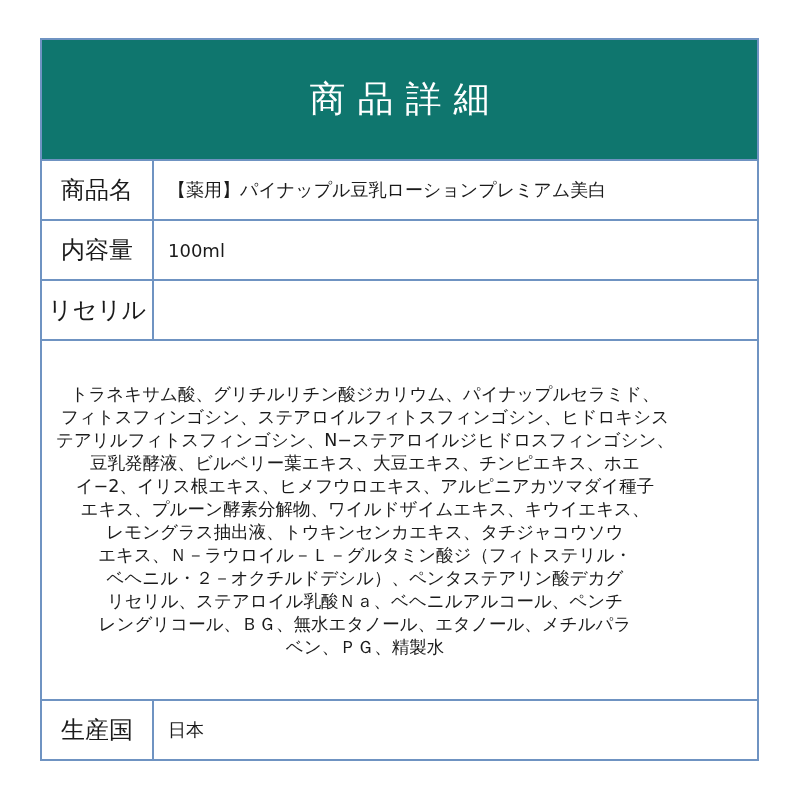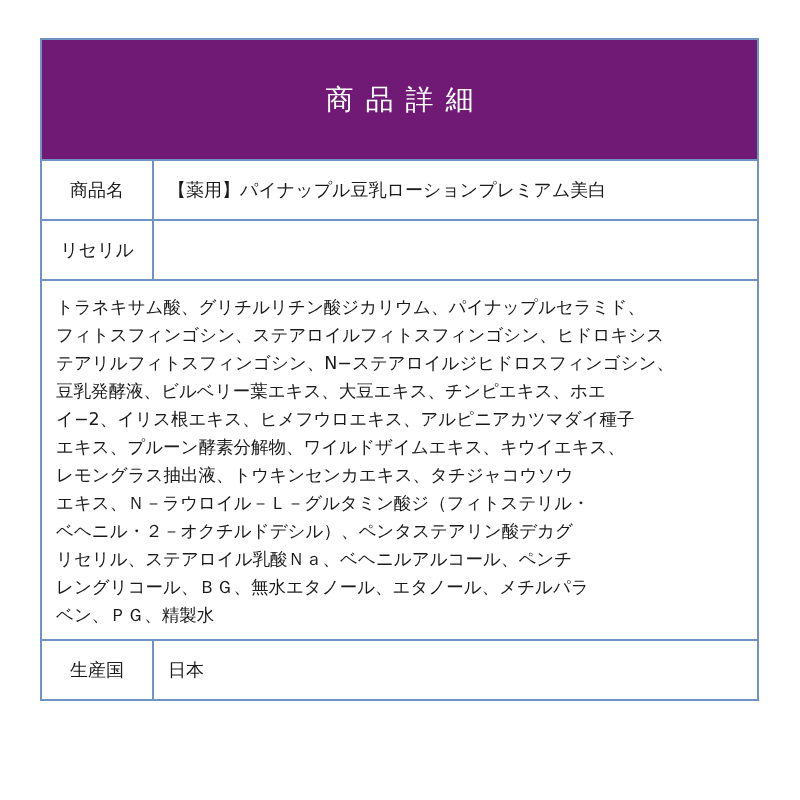--- a/index.html
+++ b/index.html
@@ -2,50 +2,54 @@
 <html><head>
   <meta charset="utf-8">
   <style>
     html, body { margin: 0; padding: 0; background: #ffffff; }
     body { width: 800px; height: 800px; position: relative; font-family: "DejaVu Sans", "Liberation Sans", sans-serif; color: #1a1a1a; }
     .spec {
       position: absolute; left: 40px; top: 38px; width: 719px;
       border: 2px solid #6f93c2; box-sizing: border-box;
     }
     .spec-header {
-      height: 119px; background: #701a75; color: #ffffff;
+      height: 119px; background: #0f766e; color: #ffffff;
       display: flex; align-items: center; justify-content: center;
-      font-size: 28px; letter-spacing: 12px; padding-left: 12px;
+      font-size: 36px; letter-spacing: 12px; padding-left: 12px;
     }
     .row { display: flex; border-top: 2px solid #6f93c2; }
     .row .label {
       width: 110px; flex: none; border-right: 2px solid #6f93c2;
       display: flex; align-items: center; justify-content: center;
-      font-size: 18px;
+      font-size: 24px;
     }
     .row .value {
       flex: 1; display: flex; align-items: center;
-      padding: 0 28px 0 14px; font-size: 18px;
+      padding: 0 28px 0 14px; font-size: 18px; text-align: center;
     }
     .row.h58 { height: 58px; }
     .row.tall { height: 358px; }
-    .row.tall .value { font-size: 17.5px; line-height: 28px; padding-top: 2px; }
+    .row.tall .value { font-size: 17.5px; line-height: 23px; padding-top: 2px; }
     .ingredients { white-space: pre-line; }
   </style>
 </head>
 <body>
 
 <div class="spec">
   <div class="spec-header">商品詳細</div>
 
   <div class="row h58">
     <div class="label">商品名</div>
     <div class="value">【薬用】パイナップル豆乳ローションプレミアム美白</div>
   </div>
 
+  <div class="row h58">
+    <div class="label">内容量</div>
+    <div class="value">100ml</div>
+  </div>
 
   <div class="row h58">
     <div class="label">リセリル</div>
   </div>
 
   <div class="row tall">
     <div class="value ingredients">トラネキサム酸、グリチルリチン酸ジカリウム、パイナップルセラミド、
 フィトスフィンゴシン、ステアロイルフィトスフィンゴシン、ヒドロキシス
 テアリルフィトスフィンゴシン、N−ステアロイルジヒドロスフィンゴシン、
 豆乳発酵液、ビルベリー葉エキス、大豆エキス、チンピエキス、ホエ

